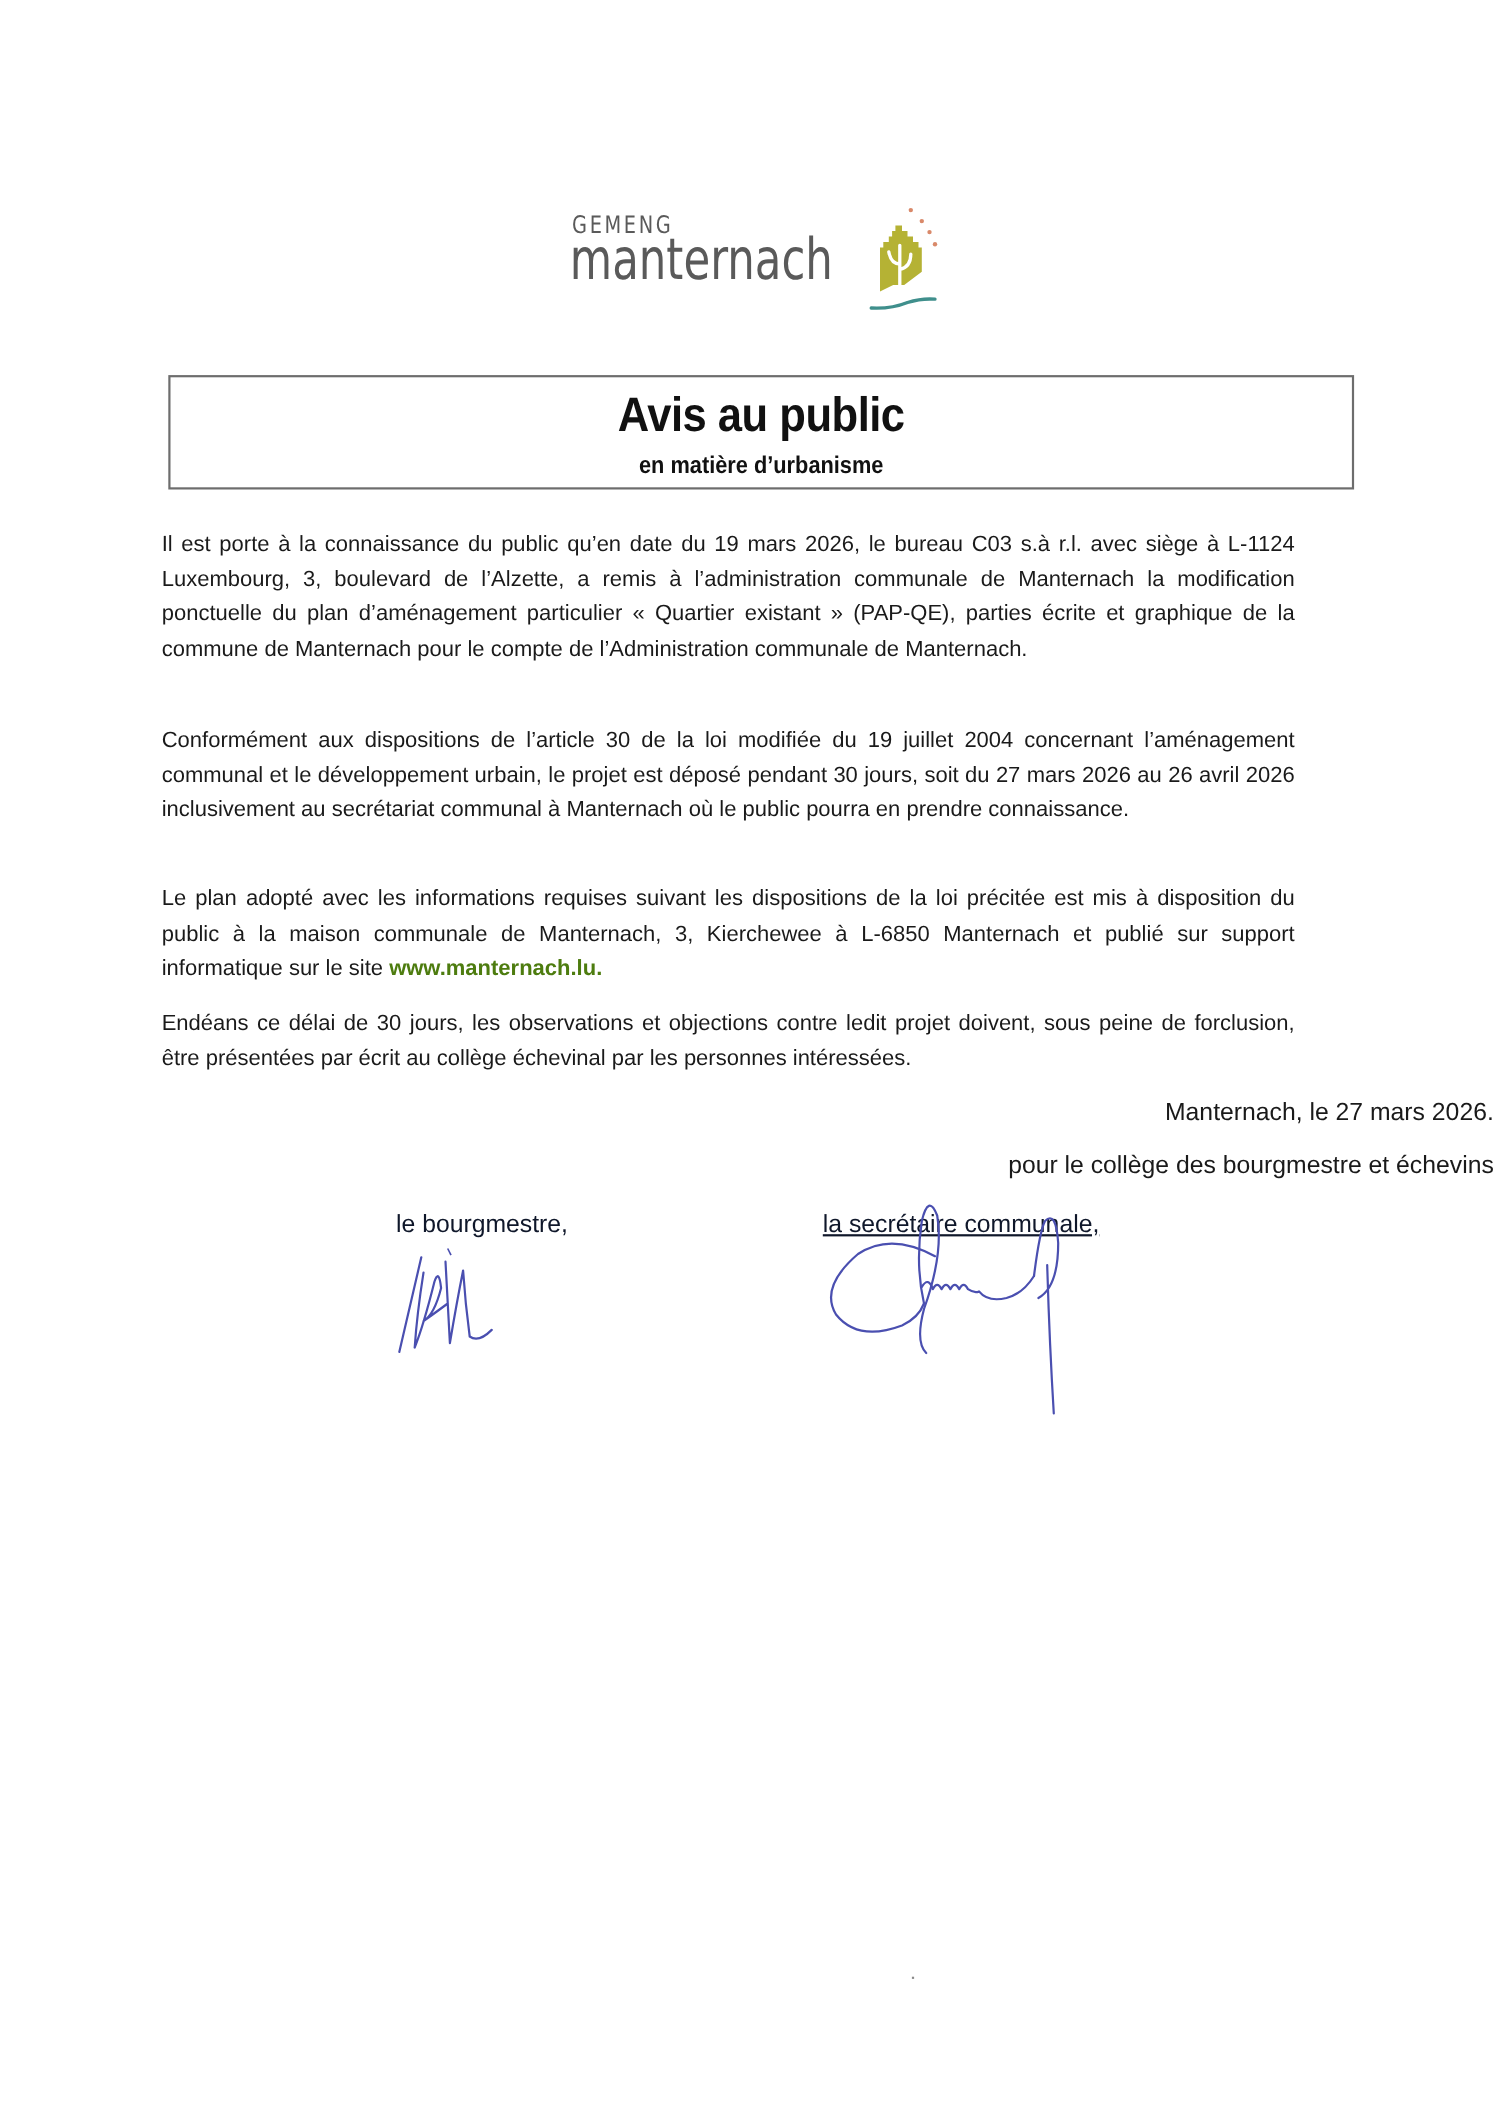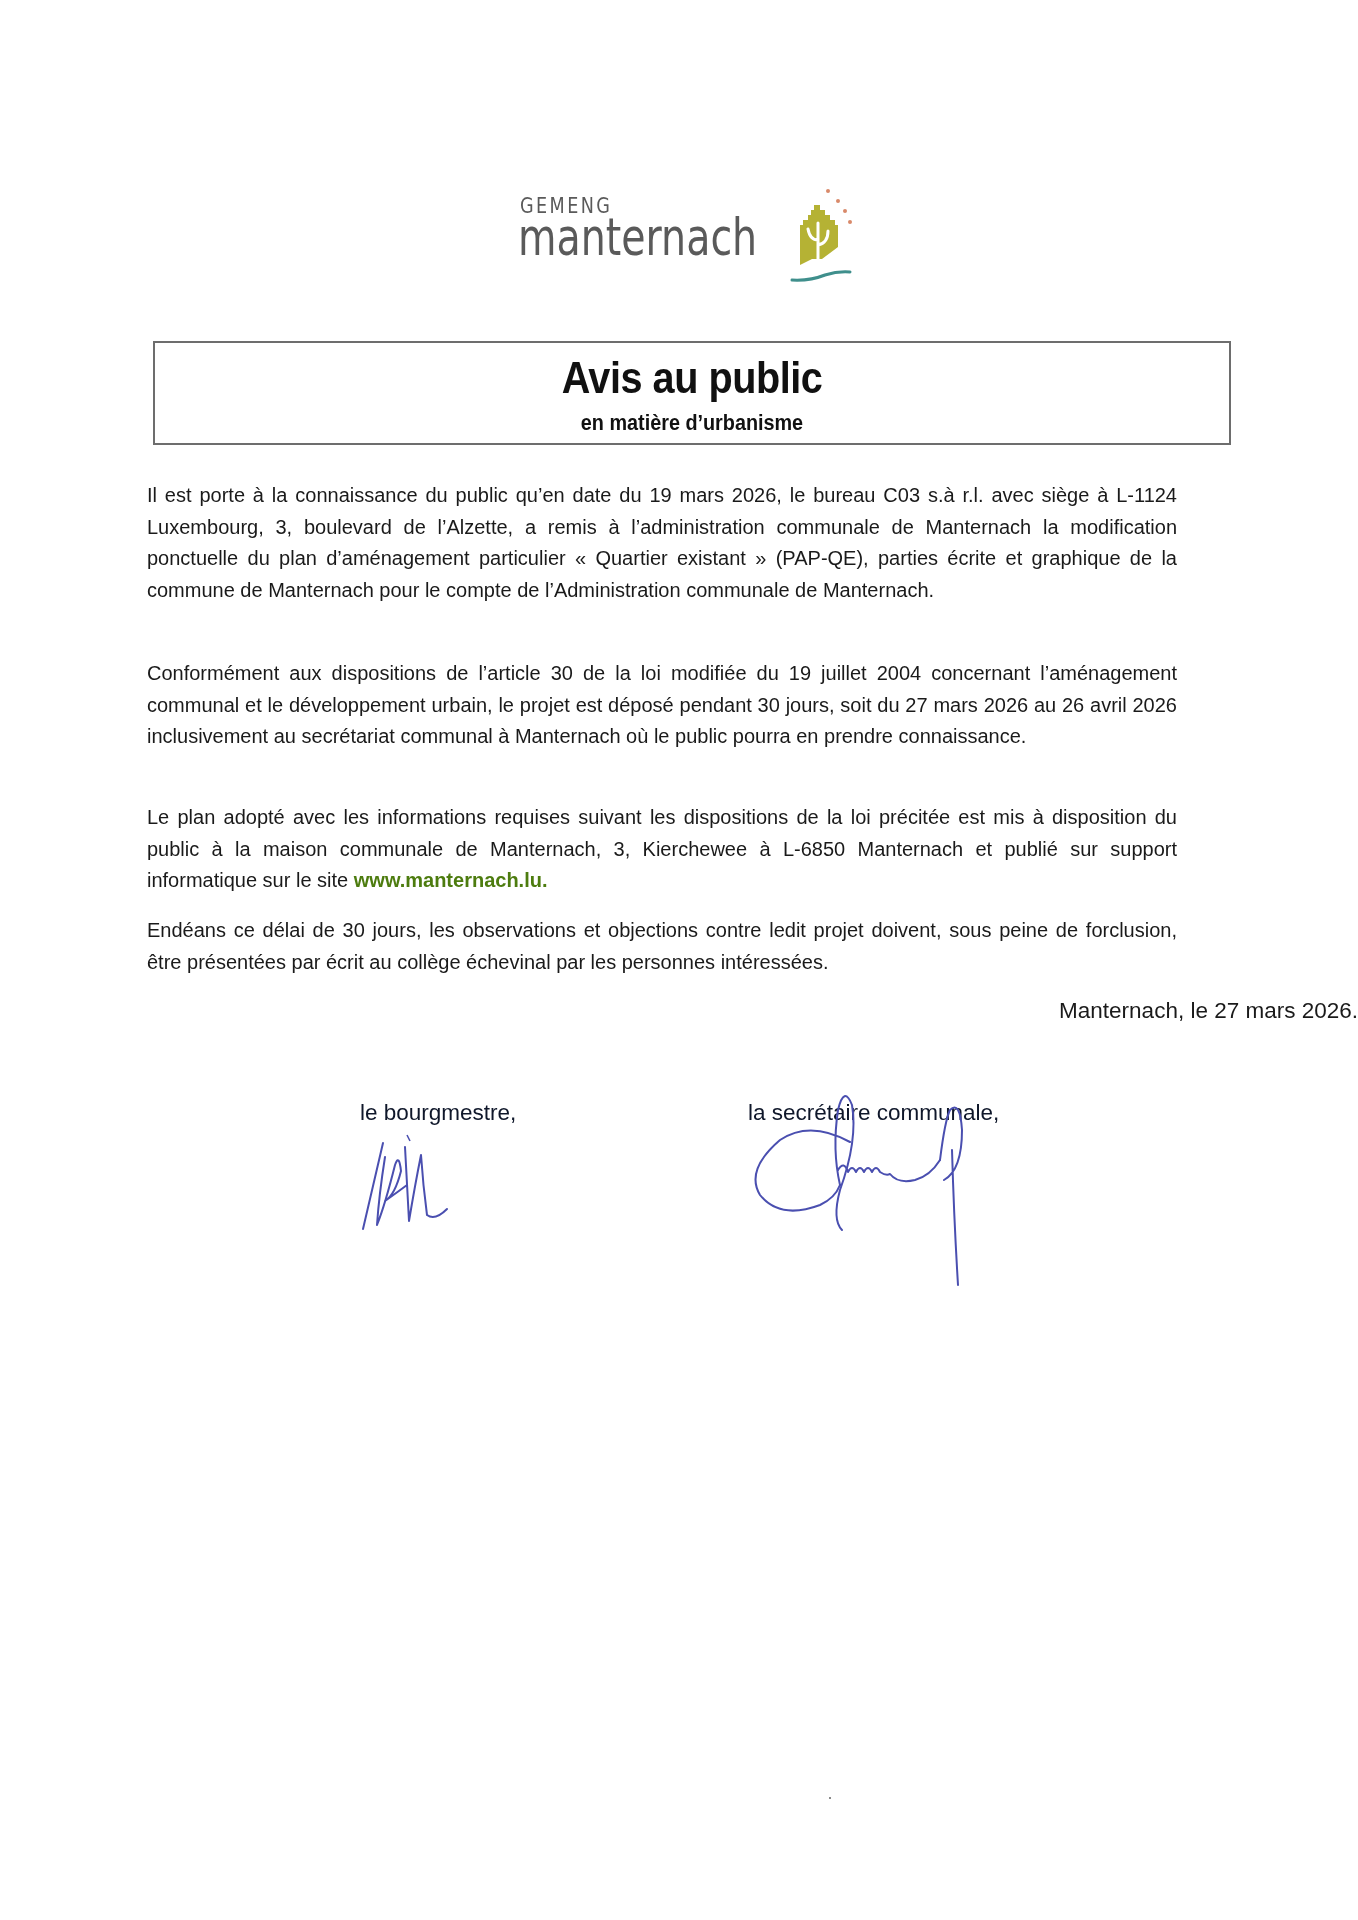--- a/index.html
+++ b/index.html
@@ -123,21 +123,21 @@
     .place-date { top: 998px; }
     .college { top: 1046px; }
     .sig-label {
       position: absolute;
       top: 1100px;
       font-family: "Liberation Sans", sans-serif;
       font-size: 22.5px;
       color: #0f172a;
     }
     .sig-label-left { left: 360px; }
-    .sig-label-right { left: 748px; }
+    .sig-label-right { left: 748px; text-decoration: underline; }
     .signature {
       position: absolute;
     }
     .sig-left {
       left: 355px;
       top: 1125px;
       width: 140px;
       height: 110px;
     }
     .sig-right {
@@ -190,20 +190,21 @@
     <span class="inner">Conformément aux dispositions de l’article 30 de la loi modifiée du 19 juillet 2004 concernant l’aménagement communal et le développement urbain, le projet est déposé pendant 30 jours, soit du 27 mars 2026 au 26 avril 2026 inclusivement au secrétariat communal à Manternach où le public pourra en prendre connaissance.</span>
   </p>
   <p class="body-text p3" style="margin:0;">
     <span>Le plan adopté avec les informations requises suivant les dispositions de la loi précitée est mis à disposition du public à la maison communale de Manternach, 3, Kierchewee à L-6850 Manternach et publié sur support informatique sur le site </span><a class="bold" style="color:#4d7c0f;text-decoration:none;">www.manternach.lu.</a>
   </p>
   <p class="body-text p4" style="margin:0;">
     <span class="inner">Endéans ce délai de 30 jours, les observations et objections contre ledit projet doivent, sous peine de forclusion, être présentées par écrit au collège échevinal par les personnes intéressées.</span>
   </p>
 
   <div class="center-line place-date">Manternach, le 27 mars 2026.</div>
+  <div class="center-line college">pour le collège des bourgmestre et échevins</div>
 
   <div class="sig-label sig-label-left">le bourgmestre,</div>
   <div class="sig-label sig-label-right">la secrétaire communale,</div>
 
   <svg class="signature sig-left" viewBox="0 0 140 110">
     <path fill="none" stroke="#4a4fb0" stroke-width="2" stroke-linecap="round" stroke-linejoin="round" d="M28 18 L8 104 M30 32 Q24 70 22 100 M22 100 Q30 80 40 40 Q44 28 46 46 Q40 70 30 76 Q44 66 52 60 M50 22 Q52 60 54 96 Q60 60 66 30 Q68 60 72 90 Q80 96 92 84"></path>
     <path fill="none" stroke="#4a4fb0" stroke-width="1.5" d="M52 10 L55 16"></path>
   </svg>
 
   <svg class="signature sig-right" viewBox="0 0 260 210">

